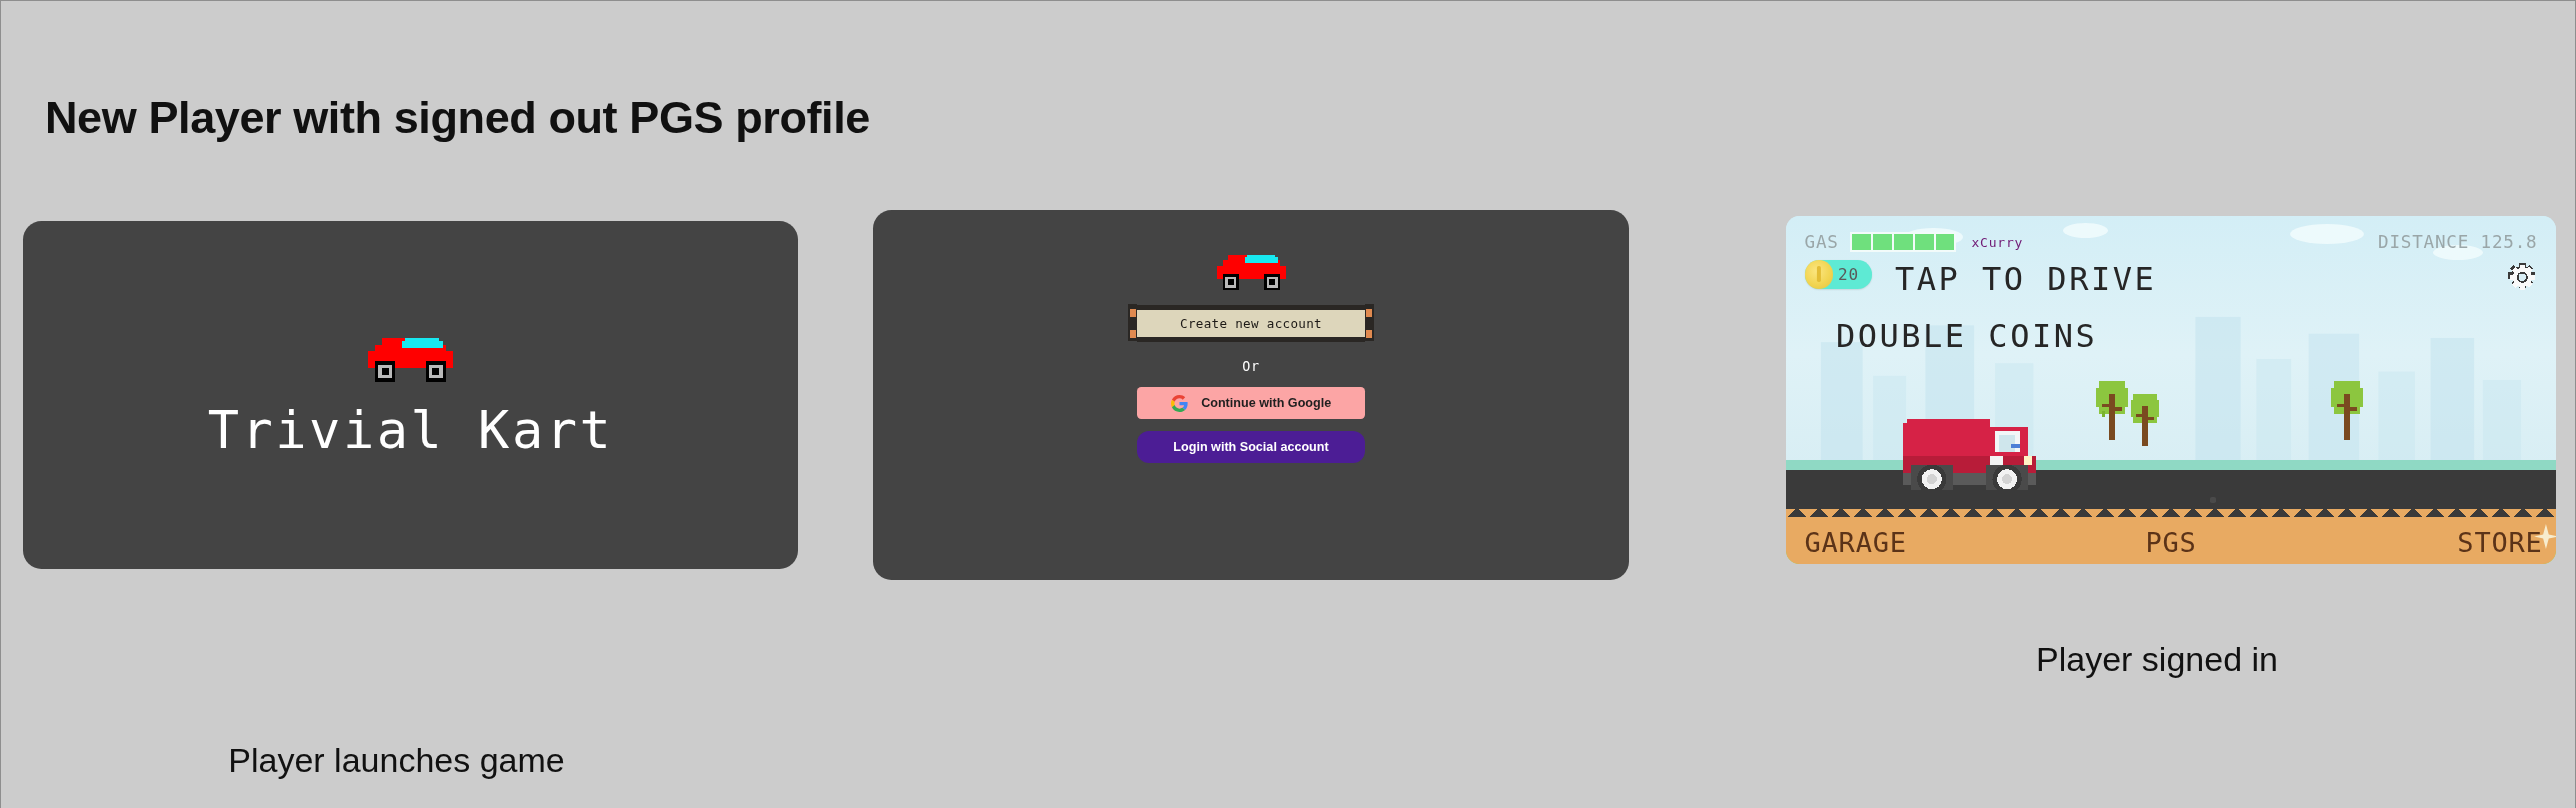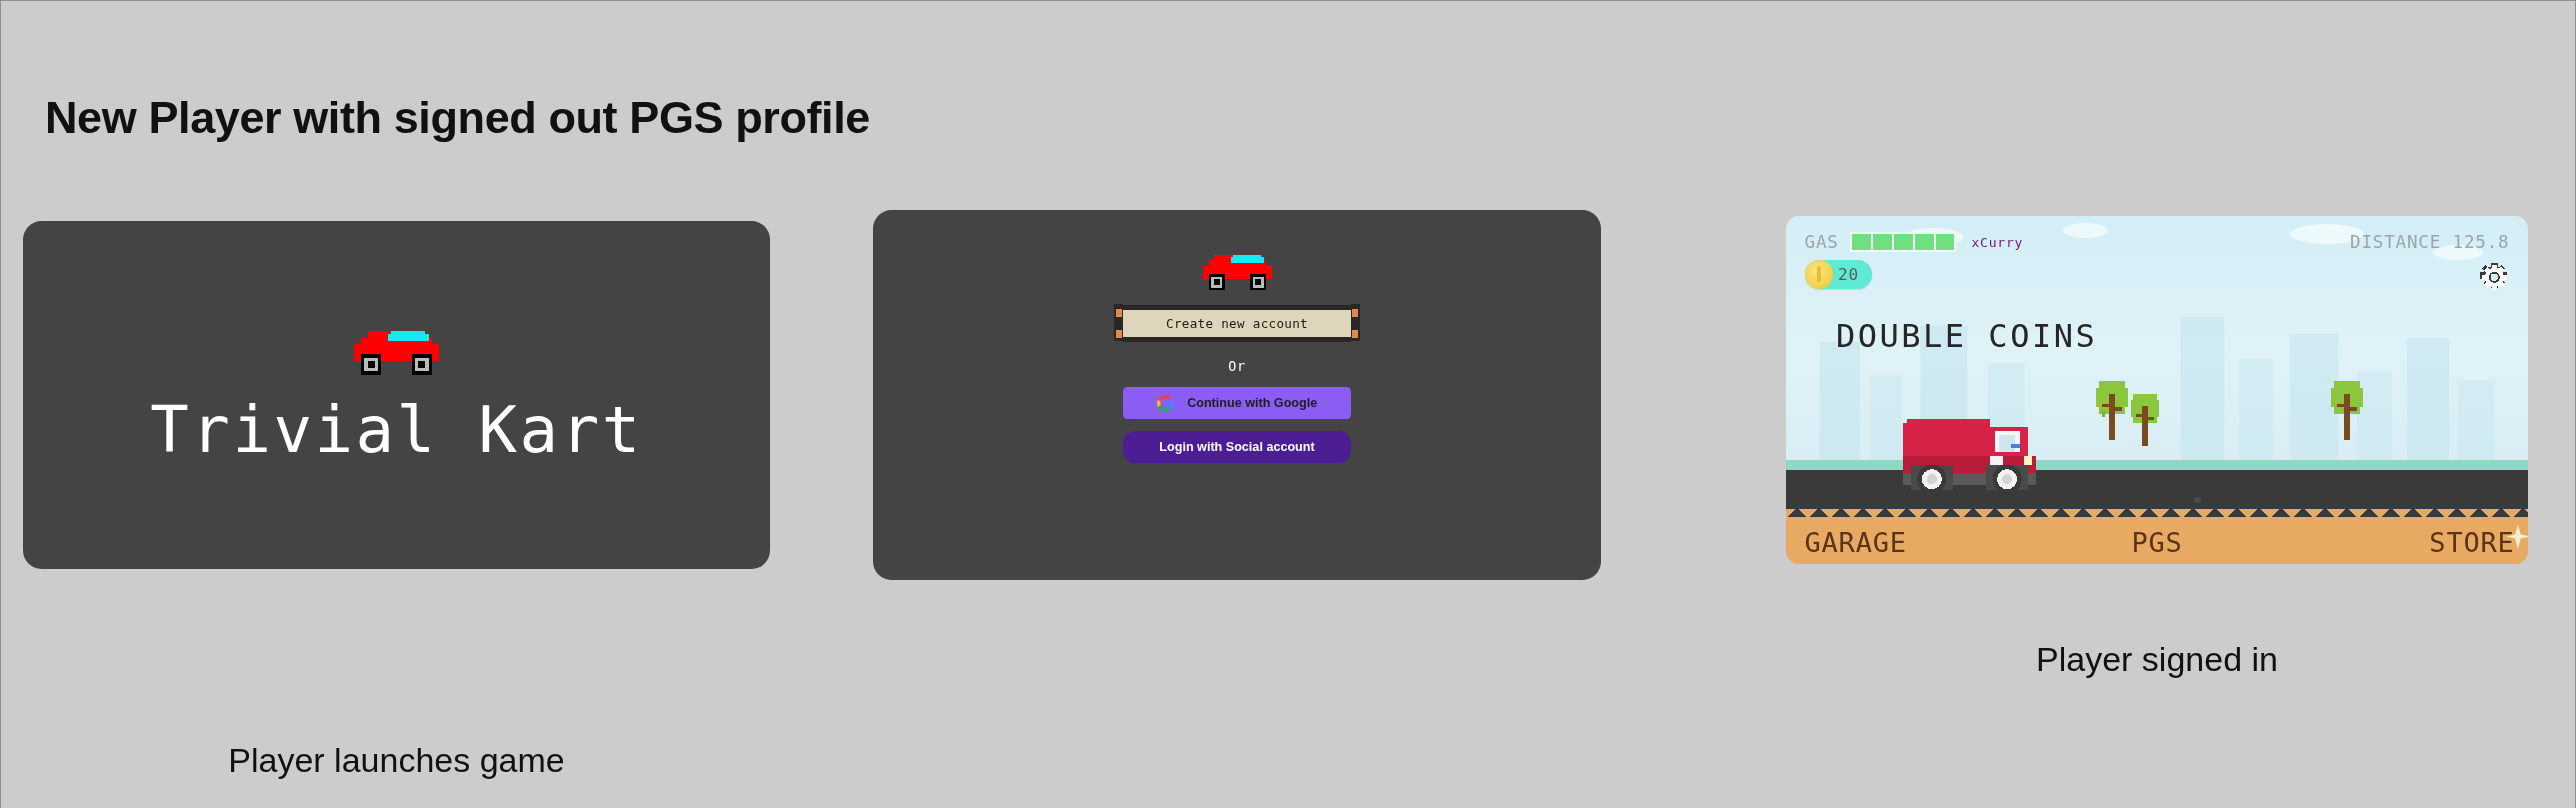--- a/index.html
+++ b/index.html
@@ -16,20 +16,21 @@
     position:absolute;left:44px;top:91px;
     font-size:45px;font-weight:bold;color:#111;
     letter-spacing:-0.4px;white-space:nowrap;
   }
 
   
   .panel{
     position:absolute;
     border-radius:18.5px;
     overflow:hidden;
+    padding-left:28px;
   }
   .panel.dark{background:#444444;}
 
   
   .caption{
     position:absolute;
     text-align:center;
     color:#111;
     font-size:34px;
     line-height:1.18;
@@ -38,21 +39,21 @@
   
   #panel-1{left:22px;top:220px;width:747px;height:348px;}
   .splash-inner{
     position:absolute;left:0;top:0;width:100%;height:100%;
     display:flex;flex-direction:column;align-items:center;justify-content:center;
   }
   .pixel-car{image-rendering:pixelated;display:block;}
   .game-title{
     margin-top:15px;
     font-family:"DejaVu Sans Mono", monospace;
-    font-size:64px;
+    font-size:52px;
     letter-spacing:2.5px;
     color:#ffffff;
     white-space:nowrap;
   }
 
   
   #panel-2{left:872px;top:209px;width:728px;height:370px;}
   .auth-inner{
     position:absolute;left:0;top:0;width:100%;height:100%;
     display:flex;flex-direction:column;align-items:center;
@@ -86,21 +87,21 @@
   .pc-bl{left:-6.7px;bottom:-0.8px;}
   .pc-tr{right:-6.7px;top:-0.8px;}
   .pc-br{right:-6.7px;bottom:-0.8px;}
 
   .or-label{
     font-family:"DejaVu Sans Mono", monospace;
     font-size:13.4px;color:#ffffff;
     margin:17px 0 13.4px 0;letter-spacing:0.8px;
   }
   .btn-google{
-    width:228px;height:32px;background:#8b5cf6;border-radius:4.2px;
+    width:228px;height:32px;background:#fca5a5;border-radius:4.2px;
     display:flex;align-items:center;justify-content:center;gap:13.4px;
     font-size:12.6px;font-weight:bold;color:#1f1f1f;cursor:pointer;
     margin-bottom:11.8px;
   }
   .g-logo{width:17px;height:17px;flex:0 0 17px;}
   .btn-social{
     width:228px;height:32px;background:#4c1d95;border-radius:12px;
     display:flex;align-items:center;justify-content:center;
     font-size:12.6px;font-weight:bold;color:#ffffff;cursor:pointer;
   }
@@ -334,20 +335,21 @@
     </span>
     <span class="username">xCurry</span>
     <span class="distance">DISTANCE 125.8</span>
   </div>
 
   <div class="coin-badge">
     <span class="coin"></span>
     <span class="coin-count">20</span>
   </div>
 
+  <div class="tap-line" id="tap-line-1">TAP TO DRIVE</div>
   <div class="tap-line" id="tap-line-2">DOUBLE COINS</div>
 
   <svg class="gear-icon" viewBox="0 0 16 16" shape-rendering="crispEdges">
     <path fill="#3a3a3a" d="M6 0h4v2h1l1-1 2 2-1 1v1h2v4h-2v1l1 1-2 2-1-1H10v2H6v-2H5l-1 1-2-2 1-1V9H0V5h2V4L1 3l2-2 1 1h2z"></path>
     <path fill="#fafafa" d="M6.6 1h2.8v1.7l1.3.5 1.2-1.2 2 2-1.2 1.2.5 1.3H15v2.8h-1.8l-.5 1.3 1.2 1.2-2 2-1.2-1.2-1.3.5V15H6.6v-1.7l-1.3-.5-1.2 1.2-2-2 1.2-1.2-.5-1.3H1V6.7h1.8l.5-1.3L2.1 4.2l2-2 1.2 1.2 1.3-.5z"></path>
     <circle cx="8" cy="8" r="3.1" fill="#3a3a3a"></circle>
     <circle cx="8" cy="8" r="2.1" fill="#d9eef5"></circle>
   </svg>
 
   <svg class="tree" style="left:309px;top:165px;width:34px;height:59px;" viewBox="0 0 10 18" shape-rendering="crispEdges">

